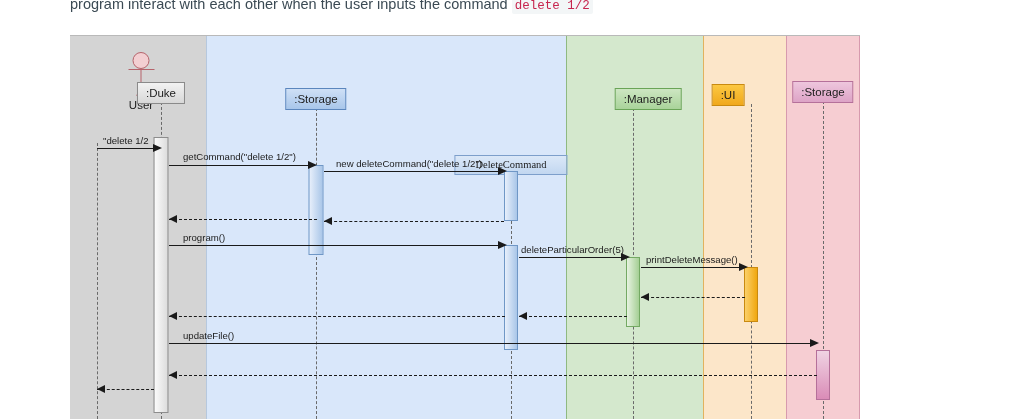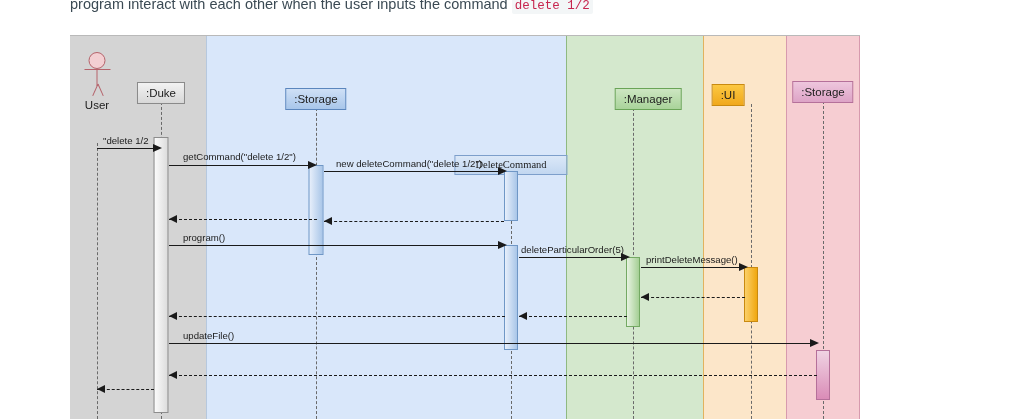--- a/index.html
+++ b/index.html
@@ -38,21 +38,21 @@
   .act.pink  {background:linear-gradient(180deg,#f0d3e3,#da8cb7);border:1px solid #b5709a;}
 
   .msg{position:absolute;height:0;border-top:1.4px solid #1a1a1a;}
   .msg.ret{border-top:1.4px dashed #1a1a1a;}
   .arrowhead{position:absolute;width:0;height:0;}
   .arrowhead.solid-r{border-top:4.5px solid transparent;border-bottom:4.5px solid transparent;border-left:9px solid #1a1a1a;}
   .arrowhead.open-l{border-top:4px solid transparent;border-bottom:4px solid transparent;border-right:8px solid #1a1a1a;
                     background:none;}
   .mlabel{position:absolute;font-size:9.6px;color:#1b1b1b;white-space:nowrap;line-height:11px;}
 
-  .actor{position:absolute;transform:translateX(-50%);}
+  .actor{position:absolute;transform:translateX(-50%);margin-left:44px;}
   .actor .head{width:15px;height:15px;border:1.6px solid #b5636b;border-radius:50%;background:#f3cfd2;margin:0 auto;}
   .actor .body{width:0;height:17px;border-left:1.6px solid #b5636b;margin:0 auto;}
   .actor .arms{position:absolute;left:50%;transform:translateX(-50%);top:17px;width:26px;height:0;border-top:1.6px solid #b5636b;}
   .actor .legL{position:absolute;left:50%;top:32px;width:0;height:13px;border-left:1.6px solid #b5636b;transform:rotate(24deg);transform-origin:top;}
   .actor .legR{position:absolute;left:50%;top:32px;width:0;height:13px;border-left:1.6px solid #b5636b;transform:rotate(-24deg);transform-origin:top;}
   .actor .alabel{position:absolute;top:47px;left:50%;transform:translateX(-50%);font-size:11.5px;color:#1c1c1c;white-space:nowrap;}
 </style>
 </head>
 <body>
 

